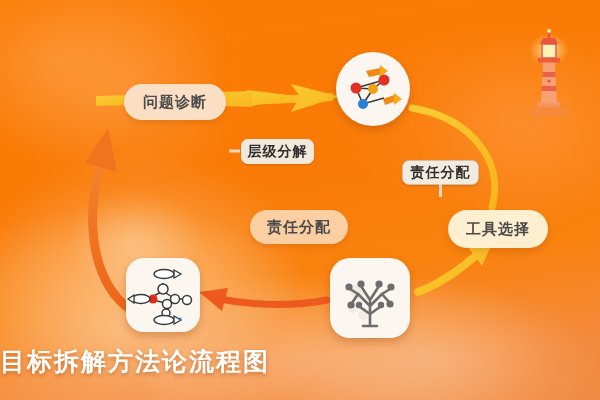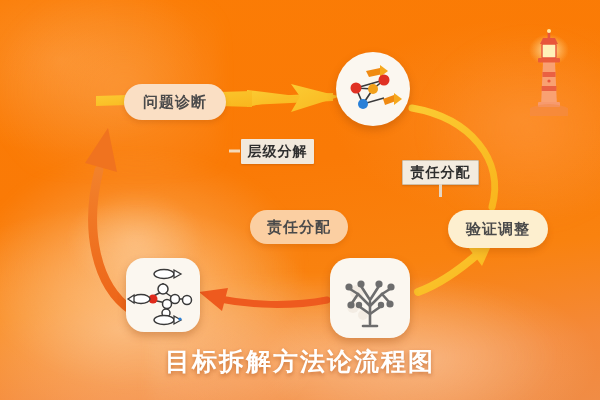--- a/index.html
+++ b/index.html
@@ -50,21 +50,21 @@
   #pill-gongju { left:133px; top:134px; width:96px;  height:34px; }
   #pill-zeren  { left:250px; top:210px; width:98px;  height:34px;
                  background:#FBCFA2; box-shadow:0 3px 5px rgba(150,60,0,0.16); }
   #pill-yanzheng{left:448px; top:210px; width:100px; height:38px;
                  background:#FDEFCF; box-shadow:0 4px 6px rgba(150,60,0,0.20); }
 
   
   .chip {
     position:absolute; display:flex; align-items:center; justify-content:center;
     background:#F2E9DC; color:#2E2E2E; font-size:14px; font-weight:bold;
-    letter-spacing:1px; border-radius:1px; white-space:nowrap;
+    letter-spacing:1px; border-radius:7px; white-space:nowrap;
     box-shadow:0 1px 2px rgba(120,50,0,0.25);
   }
   #chip-cengji { left:241px; top:139px; width:73px; height:25px; }
   #chip-zeren2 { left:402px; top:160px; width:77px; height:25px;
                  background:#F3EBDF; border:1px solid #CFBFA8; }
   #chip-zeren2::after {
     content:""; position:absolute; left:50%; top:100%;
     width:3px; height:13px; margin-left:-1.5px;
     background:#E4D6C4;
   }
@@ -84,21 +84,21 @@
     box-shadow:0 4px 8px rgba(140,55,0,0.30);
   }
   .node svg { position:absolute; left:0; top:0; width:100%; height:100%; }
 
   
   #lighthouse { position:absolute; left:528px; top:24px; width:42px; height:96px; }
 
   
   #title {
     position:absolute; left:0; top:345px; width:600px;
-    text-align:center; color:#FFFFFF;
+    color:#FFFFFF;
     font-size:25px; font-weight:bold; letter-spacing:2px;
     text-shadow:0 2px 4px rgba(150,55,0,0.45);
   }
 </style>
 </head>
 <body>
 
 <div id="stage">
 
   <div class="haze h1"></div>
@@ -214,21 +214,21 @@
     </svg>
   </div>
 
   <div class="pill" id="pill-wenti">
     <span>问题诊断</span>
   </div>
   <div class="pill" id="pill-zeren">
     <span>责任分配</span>
   </div>
   <div class="pill" id="pill-yanzheng">
-    <span>验证调整</span>
+    <span>工具选择</span>
   </div>
 
   <div class="chip" id="chip-cengji">
     <span>层级分解</span>
   </div>
   <div class="chip" id="chip-zeren2">
     <span>责任分配</span>
   </div>
 
   <svg class="layer" viewBox="0 0 600 400">

